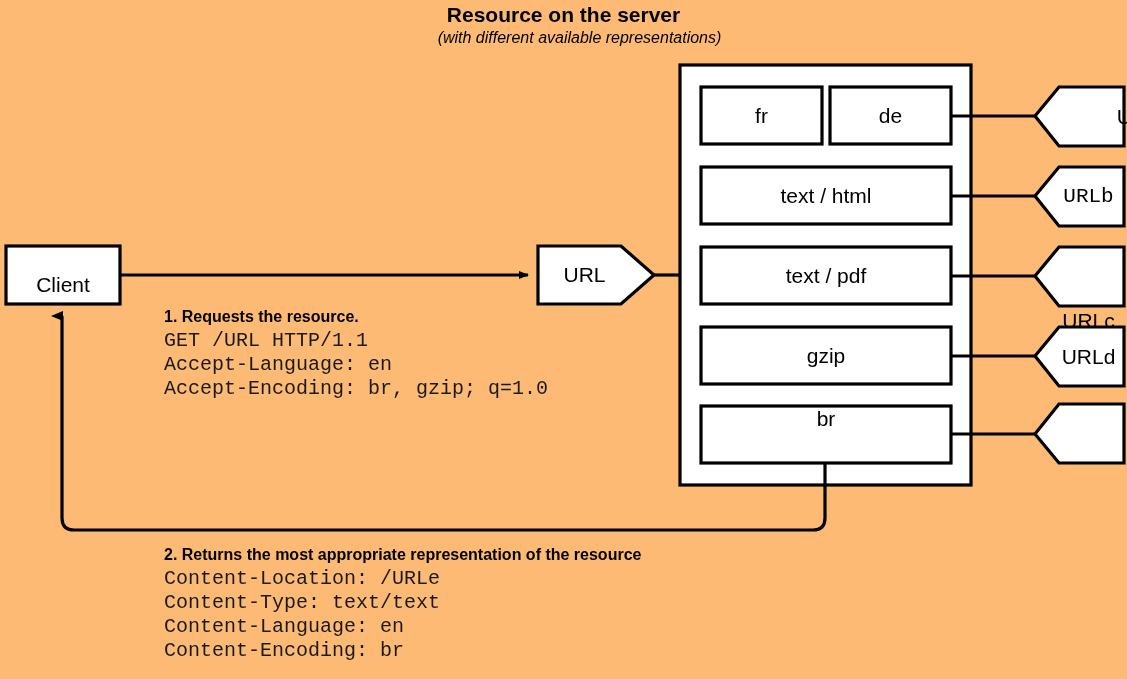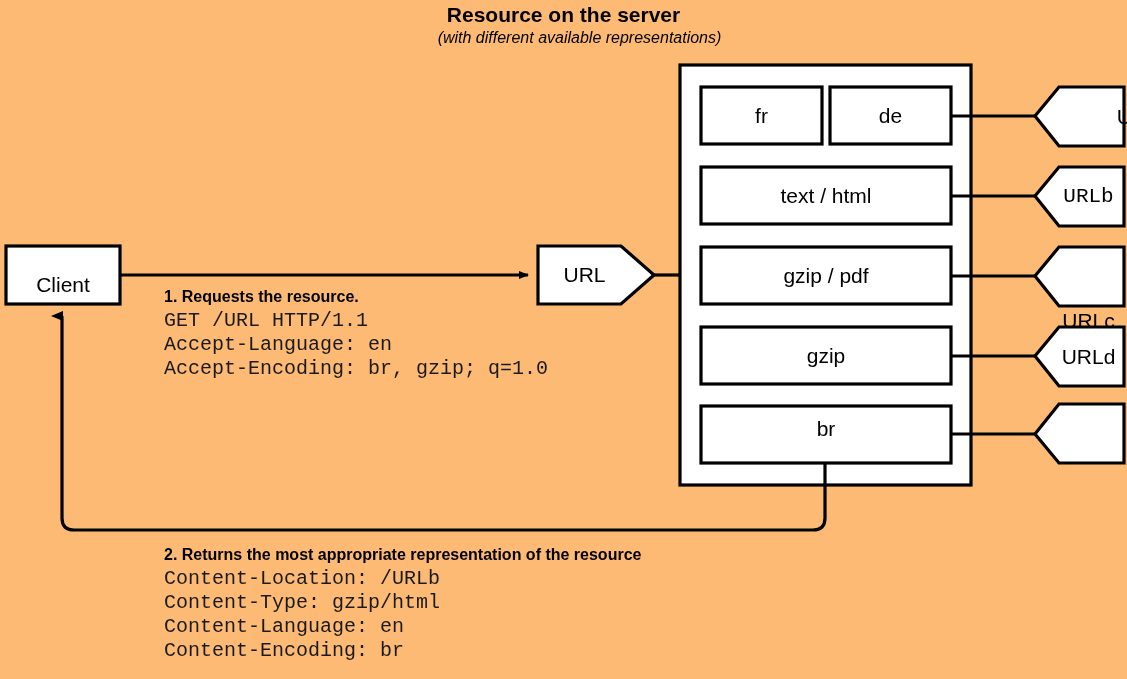--- a/index.html
+++ b/index.html
@@ -132,37 +132,37 @@
     <path d="M 825,463 L 825,518 Q 825,530 813,530 L 74,530 Q 62,530 62,518 L 62,316" fill="none" stroke="#000000" stroke-width="3.2" marker-end="url(#arrowUp)"></path>
   </svg>
 
   <div class="node-label" style="left:6px; top:246px; width:114px; height:58px;margin-top:10px;">Client</div>
 
   <div class="node-label" style="left:538px; top:246px; width:93px; height:58px;">URL</div>
 
   <div class="node-label" style="left:701px; top:87px; width:121px; height:57px;">fr</div>
   <div class="node-label" style="left:830px; top:87px; width:121px; height:57px;">de</div>
   <div class="node-label" style="left:701px; top:167px; width:250px; height:57px;">text / html</div>
-  <div class="node-label" style="left:701px; top:247px; width:250px; height:57px;">gzip / pdf</div>
+  <div class="node-label" style="left:701px; top:247px; width:250px; height:57px;">text / pdf</div>
   <div class="node-label" style="left:701px; top:327px; width:250px; height:57px;">gzip</div>
-  <div class="node-label" style="left:701px; top:400px; width:250px; height:57px;text-align:right;">br</div>
+  <div class="node-label" style="left:701px; top:390px; width:250px; height:57px;text-align:right;">br</div>
 
   <div class="node-label" style="left:1108px; top:87px; width:71px; height:59px;">URLa</div>
   <div class="node-label" style="left:1053px; top:167px; width:71px; height:59px;font-family:Liberation Mono, monospace;">URLb</div>
   <div class="node-label" style="left:1053px; top:247px; width:71px; height:59px;margin-top:44px;">URLc</div>
   <div class="node-label" style="left:1053px; top:327px; width:71px; height:59px;">URLd</div>
 
-  <div class="msg-block" style="left:164px; top:286px;">
+  <div class="msg-block" style="left:164px; top:306px;">
     <p class="msg-title">1. Requests the resource.</p>
     <p class="msg-line">GET /URL HTTP/1.1</p>
     <p class="msg-line">Accept-Language: en</p>
     <p class="msg-line">Accept-Encoding: br, gzip; q=1.0</p>
   </div>
 
   <div class="msg-block" style="left:164px; top:544px;">
     <p class="msg-title">2. Returns the most appropriate representation of the resource</p>
-    <p class="msg-line">Content-Location: /URLb</p>
-    <p class="msg-line">Content-Type: gzip/html</p>
+    <p class="msg-line">Content-Location: /URLe</p>
+    <p class="msg-line">Content-Type: text/text</p>
     <p class="msg-line">Content-Language: en</p>
     <p class="msg-line">Content-Encoding: br</p>
   </div>
 
 </div>
 
 </body></html>

